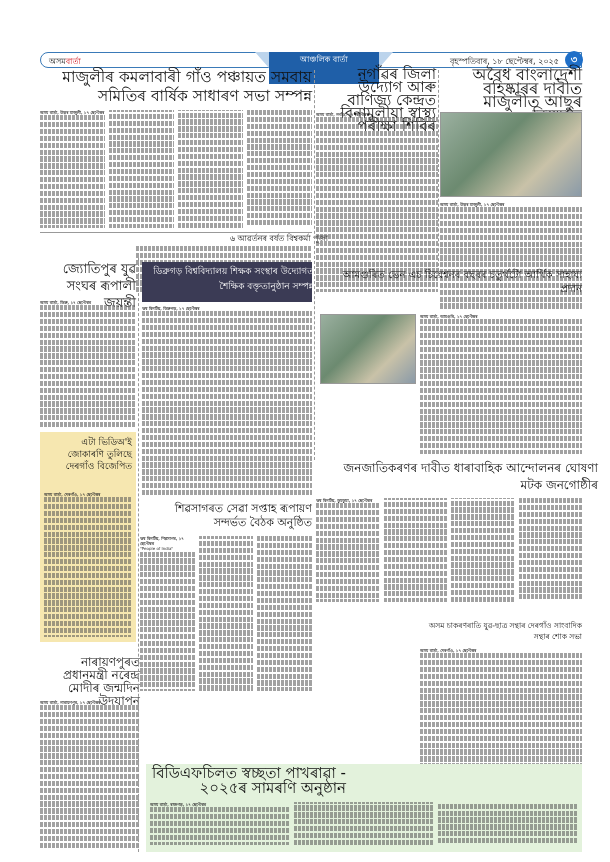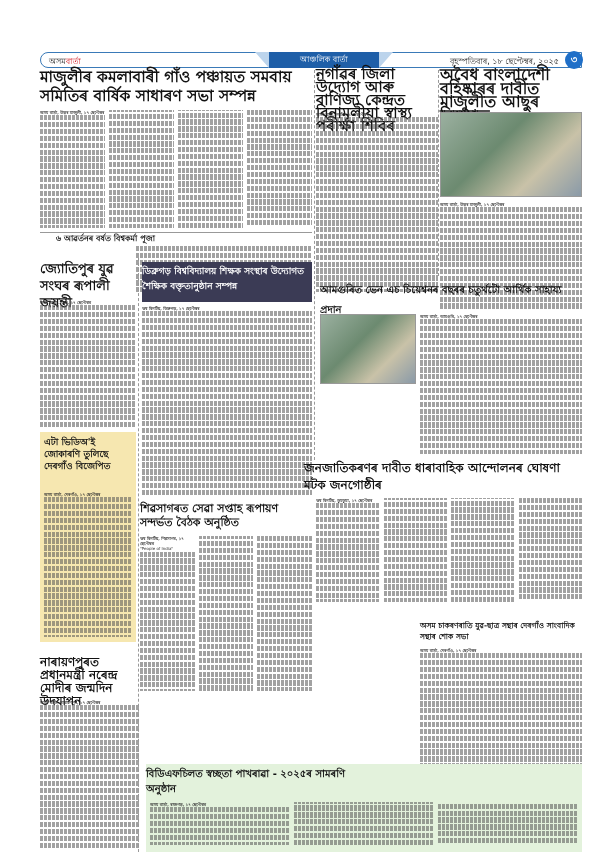--- a/index.html
+++ b/index.html
@@ -1,26 +1,26 @@
 <!DOCTYPE html>
 <html><head>
 <meta charset="utf-8">
 <style>
 *{box-sizing:border-box;margin:0;padding:0}
 body{width:610px;height:862px;background:#fff;font-family:"DejaVu Sans",sans-serif;overflow:hidden;position:relative;color:#111}
 .page{position:absolute;left:40px;top:52px;width:542px;height:800px}
 .hdr{position:absolute;left:0;top:0;width:542px;height:16px;border:1px solid #3a7ab8;border-radius:8px 0 0 8px;background:#fff}
 .hdr .brand{position:absolute;left:8px;top:2px;font-size:8px;font-weight:normal;color:#222}
 .hdr .brand .red{color:#d0121b}
-.hdr .sec{position:absolute;left:228px;top:-1px;width:110px;height:16px;background:#1f5fa8;color:#fff;font-size:8px;text-align:center;line-height:16px}
+.hdr .sec{position:absolute;left:228px;top:-1px;width:110px;height:32px;background:#1f5fa8;color:#fff;font-size:8px;text-align:center;line-height:16px}
 .hdr .sec:before{content:"";position:absolute;left:-14px;top:0;border-top:16px solid #bcd4ec;border-left:14px solid transparent}
 .hdr .sec:after{content:"";position:absolute;right:-14px;top:0;border-top:16px solid #bcd4ec;border-right:14px solid transparent}
 .hdr .date{position:absolute;right:22px;top:2px;font-size:8px;color:#222}
 .hdr .pg{position:absolute;right:-2px;top:-2px;width:18px;height:18px;border-radius:50%;background:#1f6fc8;color:#fff;font-size:10px;font-weight:bold;text-align:center;line-height:18px}
-.h{position:absolute;text-align:left;font-weight:bold;color:#111;line-height:1.15}
+.h{position:absolute;text-align:right;font-weight:normal;color:#111;line-height:1.15}
 .txt{position:absolute;font-size:4px;line-height:5.2px;color:#333;overflow:hidden}
 .txt .ln{height:5.2px;background:repeating-linear-gradient(90deg,#555 0 3px,transparent 3px 4px);opacity:.55;margin-bottom:1.7px}
 .photo{position:absolute;background:linear-gradient(135deg,#9bb0a0,#6c8a70 40%,#c9c2a8 70%,#8a9aa8);border:1px solid #999}
 .box{position:absolute}
 .rule{position:absolute;background:#999}
 .dashv{position:absolute;border-left:1px dashed #999}
 </style>
 </head>
 <body>
 
@@ -218,21 +218,21 @@
       <div class="ln"></div>
       <div class="ln"></div>
       <div class="ln"></div>
       <div class="ln"></div>
       <div class="ln"></div>
       <div class="ln"></div>
       <div class="ln"></div>
       <div class="ln"></div>
     </div>
 
-  <div class="h" style="left:280px;top:228px;width:262px;font-size:10px;line-height:20px">আমগুৰিত ভেন এচ চিয়েশ্বনৰ বছৰৰ চতুৰ্থটো আৰ্থিক সাহায্য প্ৰদান</div>
+  <div class="h" style="left:280px;top:216px;width:262px;font-size:10px;line-height:14px">আমগুৰিত ভেন এচ চিয়েশ্বনৰ বছৰৰ চতুৰ্থটো আৰ্থিক সাহায্য প্ৰদান</div>
   <div class="photo" style="left:280px;top:262px;width:96px;height:70px"></div>
   <div class="txt" style="left:380px;top:262px;width:162px;height:140px">
     <div style="font-weight:bold">অসম বাৰ্তা, আমগুৰি, ১৭ ছেপ্টেম্বৰ</div>
   <div class="ln"></div>
       <div class="ln"></div>
       <div class="ln"></div>
       <div class="ln"></div>
       <div class="ln"></div>
       <div class="ln"></div>
       <div class="ln"></div>
@@ -271,21 +271,21 @@
       <div class="ln"></div>
       <div class="ln"></div>
       <div class="ln"></div>
       <div class="ln"></div>
       <div class="ln"></div>
       <div class="ln"></div>
       <div class="ln"></div>
       <div class="ln"></div>
     </div>
 
-  <div class="h" style="left:264px;top:408px;width:266px;font-size:12px;line-height:17px">জনজাতিকৰণৰ দাবীত ধাৰাবাহিক আন্দোলনৰ ঘোষণা মটক জনগোষ্ঠীৰ</div>
+  <div class="h" style="left:292px;top:408px;width:266px;font-size:12px;line-height:17px">জনজাতিকৰণৰ দাবীত ধাৰাবাহিক আন্দোলনৰ ঘোষণা মটক জনগোষ্ঠীৰ</div>
   <div class="txt" style="left:276px;top:446px;width:266px;height:110px;column-count:4;column-gap:4px">
     <div style="font-weight:bold">ঋষ বিনটিয়, ডুমডুমা, ১৭ ছেপ্টেম্বৰ</div>
   <div class="ln"></div>
       <div class="ln"></div>
       <div class="ln"></div>
       <div class="ln"></div>
       <div class="ln"></div>
       <div class="ln"></div>
       <div class="ln"></div>
       <div class="ln"></div>
@@ -391,21 +391,21 @@
       <div class="ln"></div>
       <div class="ln"></div>
       <div class="ln"></div>
       <div class="ln"></div>
       <div class="ln"></div>
       <div class="ln"></div>
       <div class="ln"></div>
     </div>
 
   <div class="box" style="left:106px;top:712px;width:436px;height:88px;background:#e3f2dc"></div>
-  <div class="h" style="left:106px;top:714px;width:200px;font-size:10px;line-height:15px">বিডিএফচিলত স্বচ্ছতা পাখৰাৱা - ২০২৫ৰ সামৰণি অনুষ্ঠান</div>
+  <div class="h" style="left:106px;top:714px;width:200px;font-size:15px;line-height:15px">বিডিএফচিলত স্বচ্ছতা পাখৰাৱা - ২০২৫ৰ সামৰণি অনুষ্ঠান</div>
   <div class="txt" style="left:110px;top:750px;width:428px;height:48px;column-count:3;column-gap:4px">
     <div style="font-weight:bold">অসম বাৰ্তা, ৰাজগড়, ১৭ ছেপ্টেম্বৰ</div>
   <div class="ln"></div>
       <div class="ln"></div>
       <div class="ln"></div>
       <div class="ln"></div>
       <div class="ln"></div>
       <div class="ln"></div>
       <div class="ln"></div>
       <div class="ln"></div>

